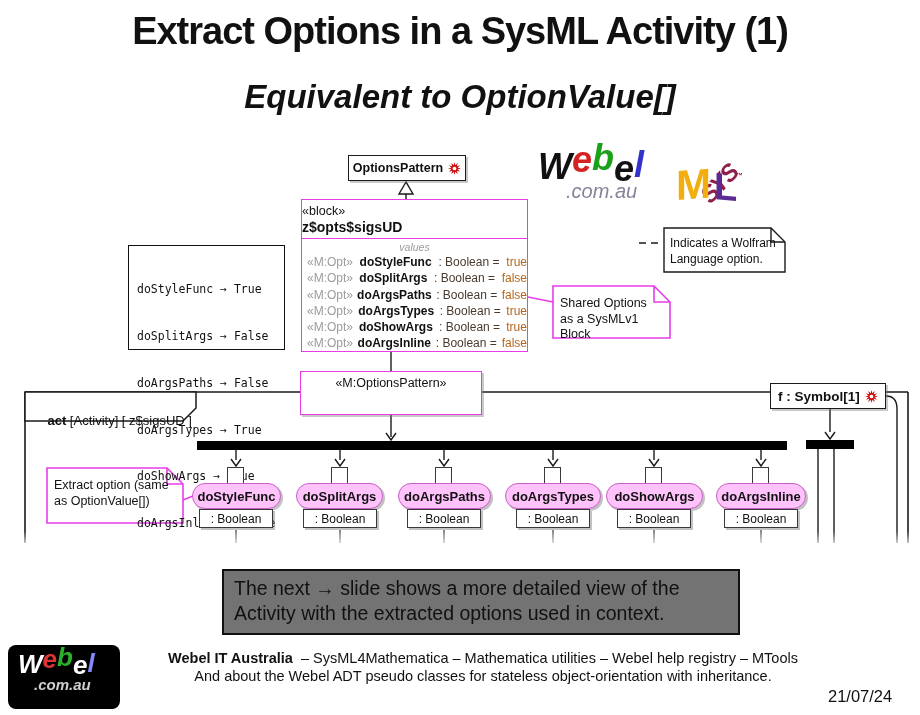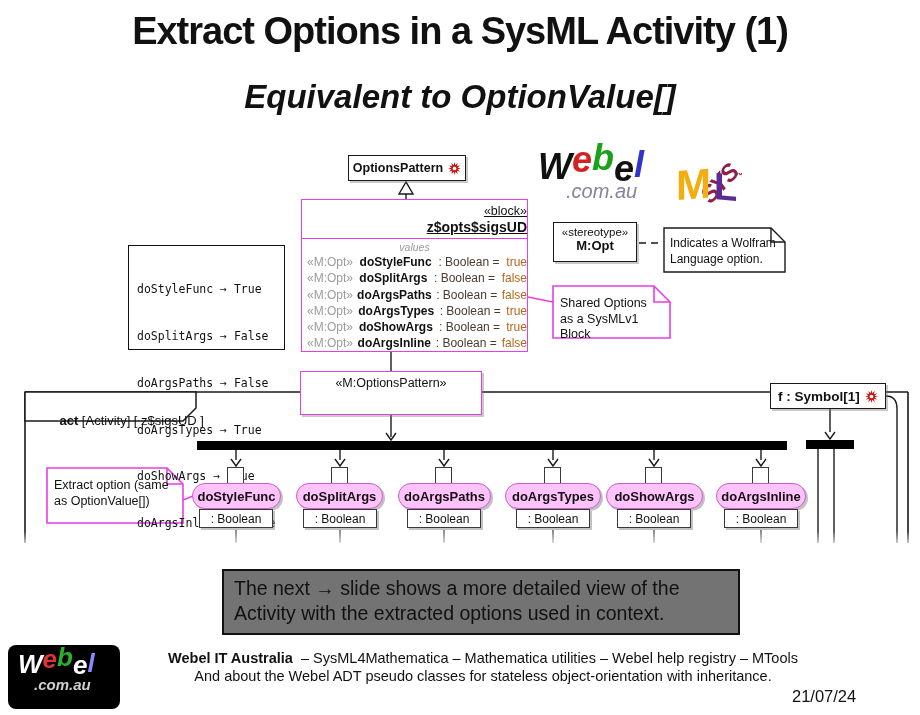--- a/index.html
+++ b/index.html
@@ -6,24 +6,24 @@
   .canvas{position:relative;width:920px;height:715px;background:#fff;overflow:hidden;
           font-family:"Liberation Sans",sans-serif;color:#111;}
   .abs{position:absolute;}
   
   .title{left:0;top:10px;width:920px;text-align:center;font-size:38px;font-weight:bold;letter-spacing:-1px;}
   .subtitle{left:0;top:78px;width:920px;text-align:center;font-size:33px;font-weight:bold;font-style:italic;}
   
   .umlbox{position:absolute;background:#fff;border:1.6px solid #1a1a1a;box-sizing:border-box;
           box-shadow:2px 2px 0 rgba(120,120,120,.4);}
   .flexc{display:flex;align-items:center;justify-content:center;gap:5px;}
-  .bold{font-weight:bold;margin-left:12px;}
+  .bold{font-weight:bold;}
   
   .block-box{left:301px;top:199px;width:227px;height:153px;border:1.6px solid #e83ce8;background:#fff;box-sizing:border-box;}
-  .bhead{border-bottom:1.6px solid #e83ce8;padding:4px 0 3px 0;text-align:right;text-decoration:underline;}
+  .bhead{border-bottom:1.6px solid #e83ce8;padding:4px 0 3px 0;text-align:left;}
   .bhead .st{font-size:12.5px;display:block;}
   .bhead .nm{font-size:14px;font-weight:bold;display:block;margin-top:1px;}
   .vlabel{text-align:center;color:#9b9b9b;font-style:italic;font-size:10.5px;line-height:13px;margin-top:2px;}
   .attr{display:flex;white-space:pre;font-size:12px;line-height:16.3px;padding-left:5px;justify-content:space-between;}
   .attr .st{color:#9b9b9b;margin-right:3px;}
   .attr .nm{font-weight:bold;}
   .attr .ty{color:#4a3a2e;}
   .attr .va{color:#b5671d;}
   
   .codebox{left:128px;top:245px;width:157px;height:105px;border:1.9px solid #111;background:#fff;box-sizing:border-box;
@@ -64,21 +64,21 @@
   .sysml span{position:absolute;font-weight:bold;line-height:1;}
   .sysml .sys{left:22px;top:26px;font-size:24px;font-style:italic;color:#8f1e4b;transform:rotate(-47deg);letter-spacing:-2px;}
   .sysml .m{left:0px;top:18px;font-size:42px;color:#f2ae0e;letter-spacing:-3px;transform:skewY(-4deg);}
   .sysml .l{left:38px;top:22px;font-size:38px;color:#5c2b91;transform:skewY(5deg);}
   .sysml .tm{left:60px;top:26px;font-size:7px;color:#8f1e4b;}
   
   .ftext{left:130px;top:650px;width:706px;text-align:center;font-size:14.5px;line-height:17.5px;}
   .ftext .b{font-weight:bold;white-space:pre;}
   .ftext .r{white-space:pre;}
   .fcopy{left:130px;top:688px;width:660px;text-align:center;font-size:13px;font-style:italic;}
-  .fdate{left:792px;top:687px;font-size:16.5px;}
+  .fdate{left:828px;top:687px;font-size:16.5px;}
   .fade{left:0;top:531px;width:920px;height:21px;background:linear-gradient(to bottom,rgba(255,255,255,0),#fff 85%);}
 </style>
 </head>
 <body>
 
 <div class="canvas">
 
   <svg class="abs" width="920" height="715" viewBox="0 0 920 715">
 
     <polygon points="406,182 399,194 413,194" fill="#fff" stroke="#1a1a1a" stroke-width="1.4"></polygon>
@@ -184,24 +184,20 @@
 
   <div class="abs codebox">
     <div>doStyleFunc → True</div>
     <div>doSplitArgs → False</div>
     <div>doArgsPaths → False</div>
     <div>doArgsTypes → True</div>
     <div>doShowArgs → True</div>
     <div>doArgsInline → False</div>
   </div>
 
-  <div class="umlbox sterbox">
-    <span class="s1">«stereotype»</span>
-    <span class="s2">M:Opt</span>
-  </div>
 
   <div class="notetext" style="left:670px;top:236px;width:110px;">Indicates a Wolfram Language option.</div>
   <div class="notetext" style="left:560px;top:296px;width:102px;font-size:12.5px;">Shared Options as a SysMLv1 Block</div>
   <div class="notetext" style="left:54px;top:478px;width:124px;font-size:12.5px;">Extract option (same as OptionValue[])</div>
 
   <div class="abs actlabel">
     <span class="bold">act</span><span> [Activity] [ z$sigsUD ]</span>
   </div>
 
   <div class="umlbox optsbox">

